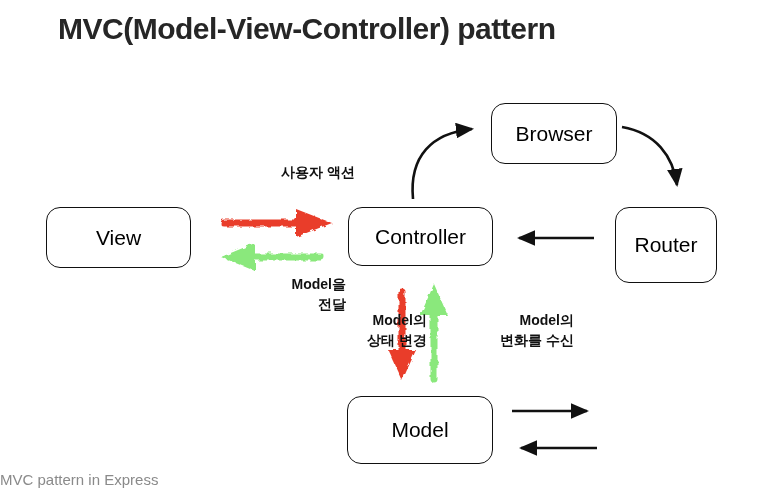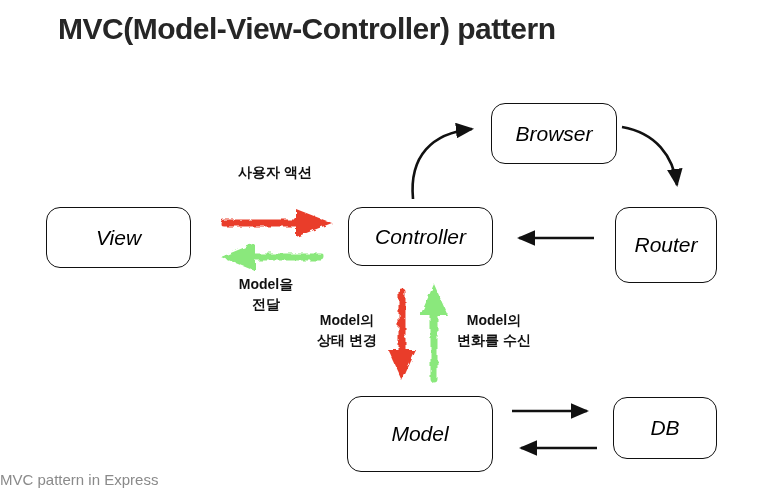--- a/index.html
+++ b/index.html
@@ -7,30 +7,30 @@
     position:relative;width:781px;height:499px;background:#ffffff;overflow:hidden;
     font-family:"Liberation Sans","DejaVu Sans",sans-serif;
   }
   .title{
     position:absolute;left:58px;top:12px;margin:0;
     font-size:30px;font-weight:bold;color:#262626;letter-spacing:-0.5px;
   }
   .node{
     position:absolute;display:flex;align-items:center;justify-content:center;
     border:1.7px solid #111;border-radius:14px;background:#fff;
-    font-size:21px;color:#000;box-sizing:border-box;font-style:italic;
+    font-size:21px;color:#000;box-sizing:border-box;
   }
   .node-view      {left:46px; top:207px;width:145px;height:61px;}
   .node-browser   {left:491px;top:103px;width:126px;height:61px;}
   .node-controller{left:348px;top:207px;width:145px;height:59px;}
   .node-router    {left:615px;top:207px;width:102px;height:76px;}
-  .node-model     {left:347px;top:396px;width:146px;height:76px;}
+  .node-model     {left:347px;top:396px;width:146px;height:68px;}
   .node-db        {left:613px;top:397px;width:104px;height:62px;}
   .edge-label{
-    position:absolute;text-align:center;font-size:14px;font-weight:bold;
+    position:absolute;text-align:right;font-size:14px;font-weight:bold;
     color:#111;line-height:20px;width:160px;
   }
   .lbl-delegate {left:195px;top:162px;}
   .lbl-deliver  {left:186px;top:274px;}
   .lbl-state    {left:267px;top:310px;}
   .lbl-receive  {left:414px;top:310px;}
   .edge-label span{display:block;}
   .arrows{position:absolute;left:0;top:0;width:781px;height:499px;}
   .caption{
     position:absolute;left:0;top:471px;width:781px;text-align:left;
@@ -102,23 +102,20 @@
   </div>
   <div class="node node-controller">
     <span>Controller</span>
   </div>
   <div class="node node-router">
     <span>Router</span>
   </div>
   <div class="node node-model">
     <span>Model</span>
   </div>
-  <div class="node node-db">
-    <span>DB</span>
-  </div>
 
   <div class="edge-label lbl-delegate">
     <span>사용자 액션</span>
   </div>
   <div class="edge-label lbl-deliver">
     <span>Model을</span>
     <span>전달</span>
   </div>
   <div class="edge-label lbl-state">
     <span>Model의</span>

